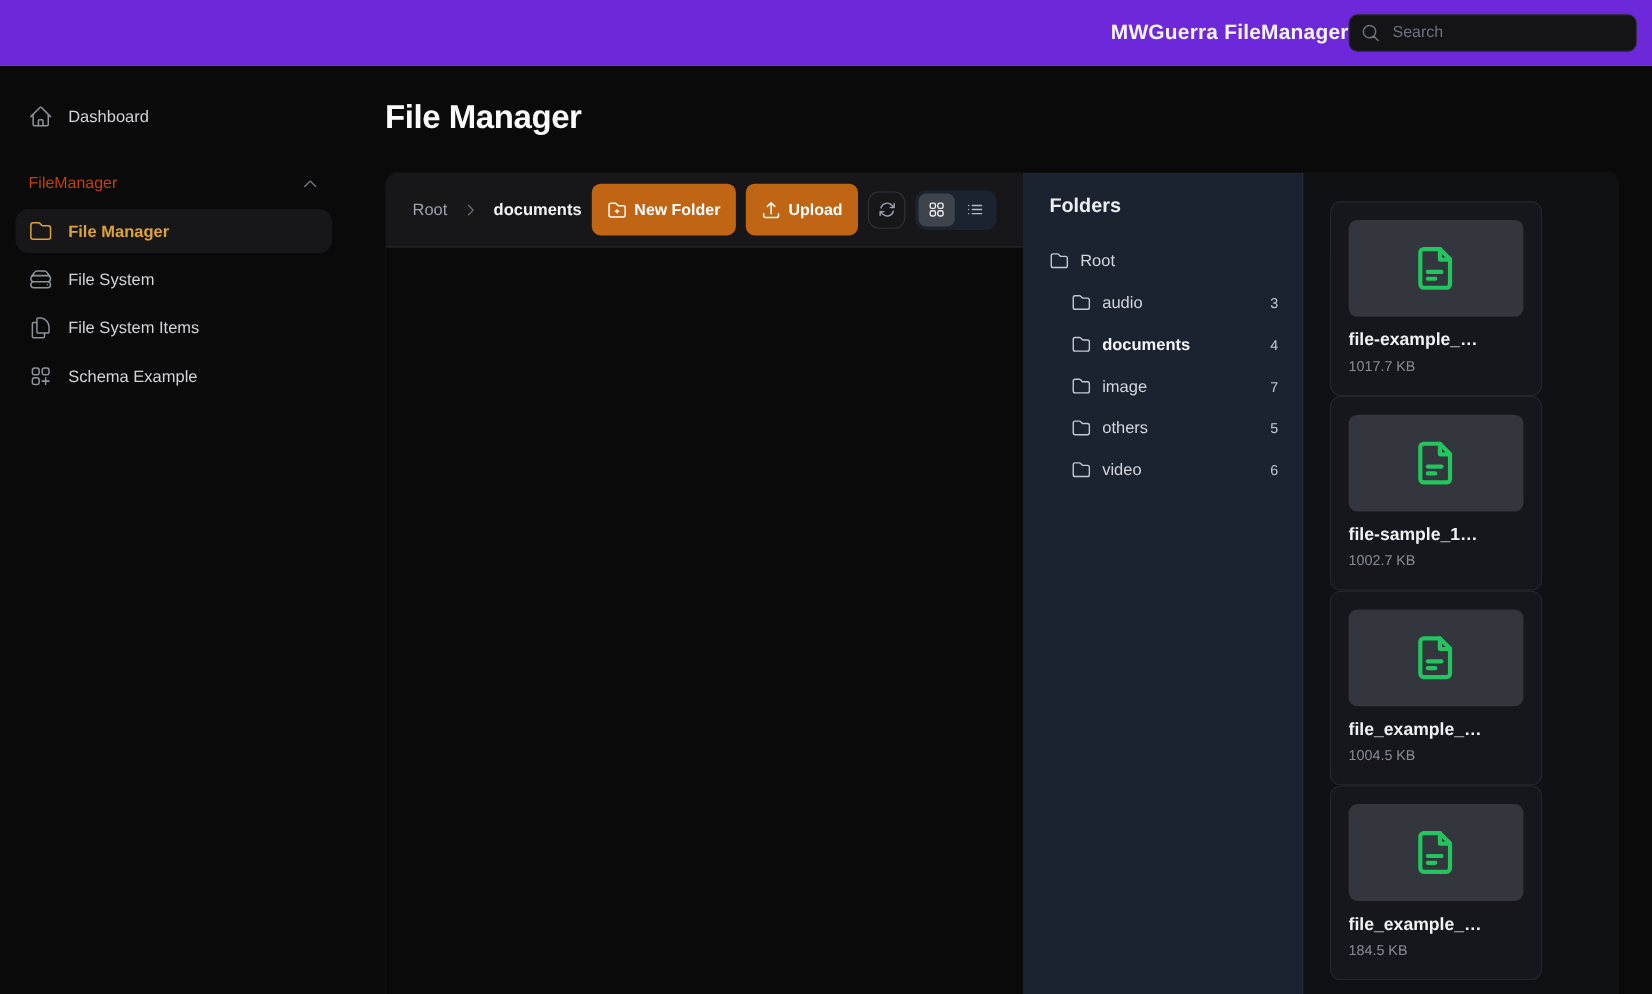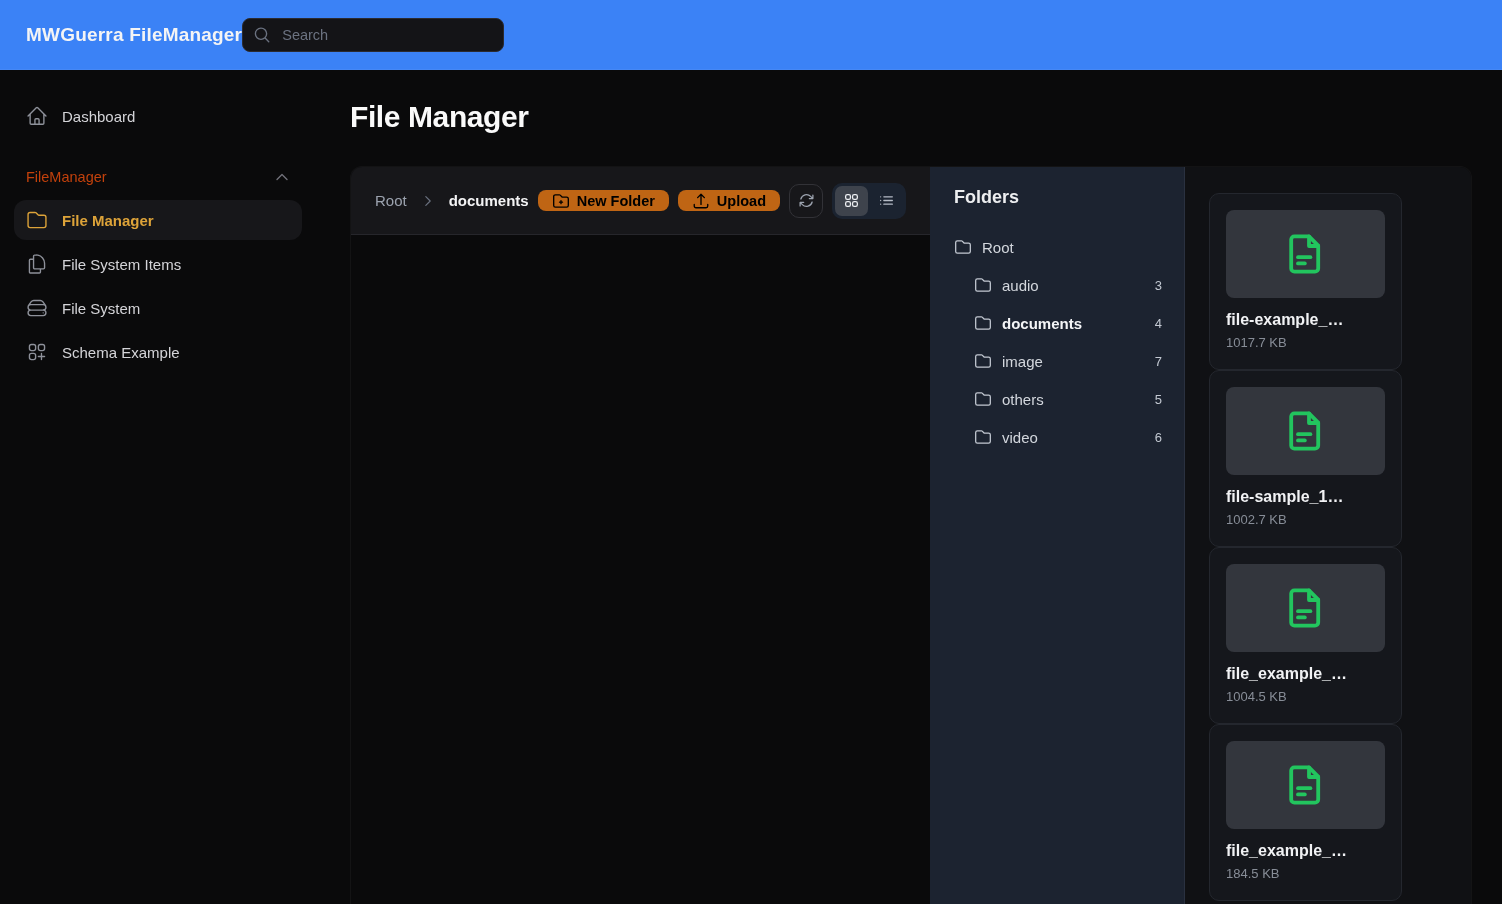--- a/index.html
+++ b/index.html
@@ -11,22 +11,22 @@
   html,body{margin:0;padding:0;}
   body{
     width:1502px;height:904px;overflow:hidden;
     background:#0a0a0b;color:#e5e7eb;
     font-family:"Liberation Sans",sans-serif;
   }
   svg{display:block;}
 
   
   .topbar{
-    height:70px;display:flex;align-items:center;justify-content:flex-start;
-    padding:0 14px 0 26px;background:#3b82f6;
+    height:60px;display:flex;align-items:center;justify-content:flex-end;
+    padding:0 14px 0 26px;background:#6d28d9;
     border-bottom:1px solid rgba(255,255,255,0.05);
   }
   .brand{font-size:19px;font-weight:800;color:#f4f4f5;letter-spacing:.2px;}
   .search{
     width:262px;height:34px;background:#141417;border:1px solid #2b2b30;
     border-radius:8px;display:flex;align-items:center;padding:0 10px;gap:9px;
   }
   .search .s-icon{width:18px;height:18px;color:#6b7280;flex-shrink:0;}
   .search input{
     background:transparent;border:none;outline:none;color:#d4d4d8;
@@ -67,22 +67,22 @@
     height:68px;flex-shrink:0;background:#17171a;border-bottom:1px solid #26262b;
     display:flex;align-items:center;justify-content:space-between;padding:0 24px;
   }
   .breadcrumb{display:flex;align-items:center;gap:14px;font-size:15px;}
   .breadcrumb .bc-root{color:#9ca3af;cursor:pointer;}
   .breadcrumb .bc-sep{width:14px;height:14px;color:#6b7280;}
   .breadcrumb .bc-current{color:#f4f4f5;font-weight:700;}
 
   .actions{display:flex;align-items:center;}
   .btn-orange{
-    display:flex;align-items:center;gap:7px;height:21px;padding:0 14px;
-    background:var(--accent-orange);color:#000000;border:none;border-radius:8px;
+    display:flex;align-items:center;gap:7px;height:47px;padding:0 14px;
+    background:var(--accent-orange);color:#ffffff;border:none;border-radius:8px;
     font-size:14.5px;font-weight:700;font-family:inherit;cursor:pointer;margin-left:9px;
   }
   .btn-orange .b-icon{width:18px;height:18px;}
   .icon-btn{
     width:34px;height:34px;border-radius:10px;border:1px solid #323237;
     background:transparent;color:#9ca3af;display:flex;align-items:center;
     justify-content:center;cursor:pointer;margin-left:9px;
   }
   .icon-btn .b-icon{width:17px;height:17px;}
   .view-toggle{
@@ -170,33 +170,33 @@
         <svg viewBox="0 0 24 24" fill="none" stroke="currentColor" stroke-width="1.5" stroke-linecap="round" stroke-linejoin="round" width="22" height="22">
             <path d="M13.06 6.31l-2.12-2.12a1.5 1.5 0 00-1.06-.44H4.5A2.25 2.25 0 002.25 6v12a2.25 2.25 0 002.25 2.25h15A2.25 2.25 0 0021.75 18V9a2.25 2.25 0 00-2.25-2.25h-5.38a1.5 1.5 0 01-1.06-.44z"></path>
           </svg>
       </span>
       <span>File Manager</span>
     </div>
 
     <div class="nav-item">
       <span class="nav-icon">
         <svg viewBox="0 0 24 24" fill="none" stroke="currentColor" stroke-width="1.5" stroke-linecap="round" stroke-linejoin="round" width="22" height="22">
-            <path d="M15.75 17.25v3.38c0 .62-.5 1.12-1.13 1.12H4.88a1.125 1.125 0 01-1.13-1.12V7.88c0-.63.5-1.13 1.13-1.13h1.87c.51 0 1.01.04 1.5.13m7.5 10.37h3.38c.62 0 1.12-.5 1.12-1.12V11.25c0-4.46-3.24-8.16-7.5-8.88a9.06 9.06 0 00-1.5-.12H9.38c-.63 0-1.13.5-1.13 1.13v3.5m7.5 10.37H9.38a1.125 1.125 0 01-1.13-1.12V6.88"></path>
-          </svg>
-      </span>
-      <span>File System Items</span>
+            <path d="M5.25 14.25h13.5m-13.5 0a3 3 0 01-3-3m3 3a3 3 0 100 6h13.5a3 3 0 100-6m-16.5-3a3 3 0 013-3h13.5a3 3 0 013 3m-19.5 0a4.5 4.5 0 01.9-2.7L5.74 5.1a3.375 3.375 0 012.7-1.35h7.13c1.06 0 2.06.5 2.7 1.35l2.59 3.45a4.5 4.5 0 01.9 2.7m0 0a3 3 0 01-3 3m0 3h.01v.01h-.01v-.01zm0 3h.01v.01h-.01v-.01zm-3-6h.01v.01h-.01v-.01z"></path>
+          </svg>
+      </span>
+      <span>File System</span>
     </div>
 
     <div class="nav-item">
       <span class="nav-icon">
         <svg viewBox="0 0 24 24" fill="none" stroke="currentColor" stroke-width="1.5" stroke-linecap="round" stroke-linejoin="round" width="22" height="22">
-            <path d="M5.25 14.25h13.5m-13.5 0a3 3 0 01-3-3m3 3a3 3 0 100 6h13.5a3 3 0 100-6m-16.5-3a3 3 0 013-3h13.5a3 3 0 013 3m-19.5 0a4.5 4.5 0 01.9-2.7L5.74 5.1a3.375 3.375 0 012.7-1.35h7.13c1.06 0 2.06.5 2.7 1.35l2.59 3.45a4.5 4.5 0 01.9 2.7m0 0a3 3 0 01-3 3m0 3h.01v.01h-.01v-.01zm0 3h.01v.01h-.01v-.01zm-3-6h.01v.01h-.01v-.01z"></path>
-          </svg>
-      </span>
-      <span>File System</span>
+            <path d="M15.75 17.25v3.38c0 .62-.5 1.12-1.13 1.12H4.88a1.125 1.125 0 01-1.13-1.12V7.88c0-.63.5-1.13 1.13-1.13h1.87c.51 0 1.01.04 1.5.13m7.5 10.37h3.38c.62 0 1.12-.5 1.12-1.12V11.25c0-4.46-3.24-8.16-7.5-8.88a9.06 9.06 0 00-1.5-.12H9.38c-.63 0-1.13.5-1.13 1.13v3.5m7.5 10.37H9.38a1.125 1.125 0 01-1.13-1.12V6.88"></path>
+          </svg>
+      </span>
+      <span>File System Items</span>
     </div>
 
     <div class="nav-item">
       <span class="nav-icon">
         <svg viewBox="0 0 24 24" fill="none" stroke="currentColor" stroke-width="1.5" stroke-linecap="round" stroke-linejoin="round" width="22" height="22">
             <path d="M13.5 16.88h3.38m0 0h3.37m-3.37 0v3.37m0-3.37V13.5M6 10.5h2.25A2.25 2.25 0 0010.5 8.25V6a2.25 2.25 0 00-2.25-2.25H6A2.25 2.25 0 003.75 6v2.25A2.25 2.25 0 006 10.5zm0 9.75h2.25a2.25 2.25 0 002.25-2.25v-2.25a2.25 2.25 0 00-2.25-2.25H6a2.25 2.25 0 00-2.25 2.25V18A2.25 2.25 0 006 20.25zm9.75-9.75H18a2.25 2.25 0 002.25-2.25V6A2.25 2.25 0 0018 3.75h-2.25A2.25 2.25 0 0013.5 6v2.25a2.25 2.25 0 002.25 2.25z"></path>
           </svg>
       </span>
       <span>Schema Example</span>
     </div>

